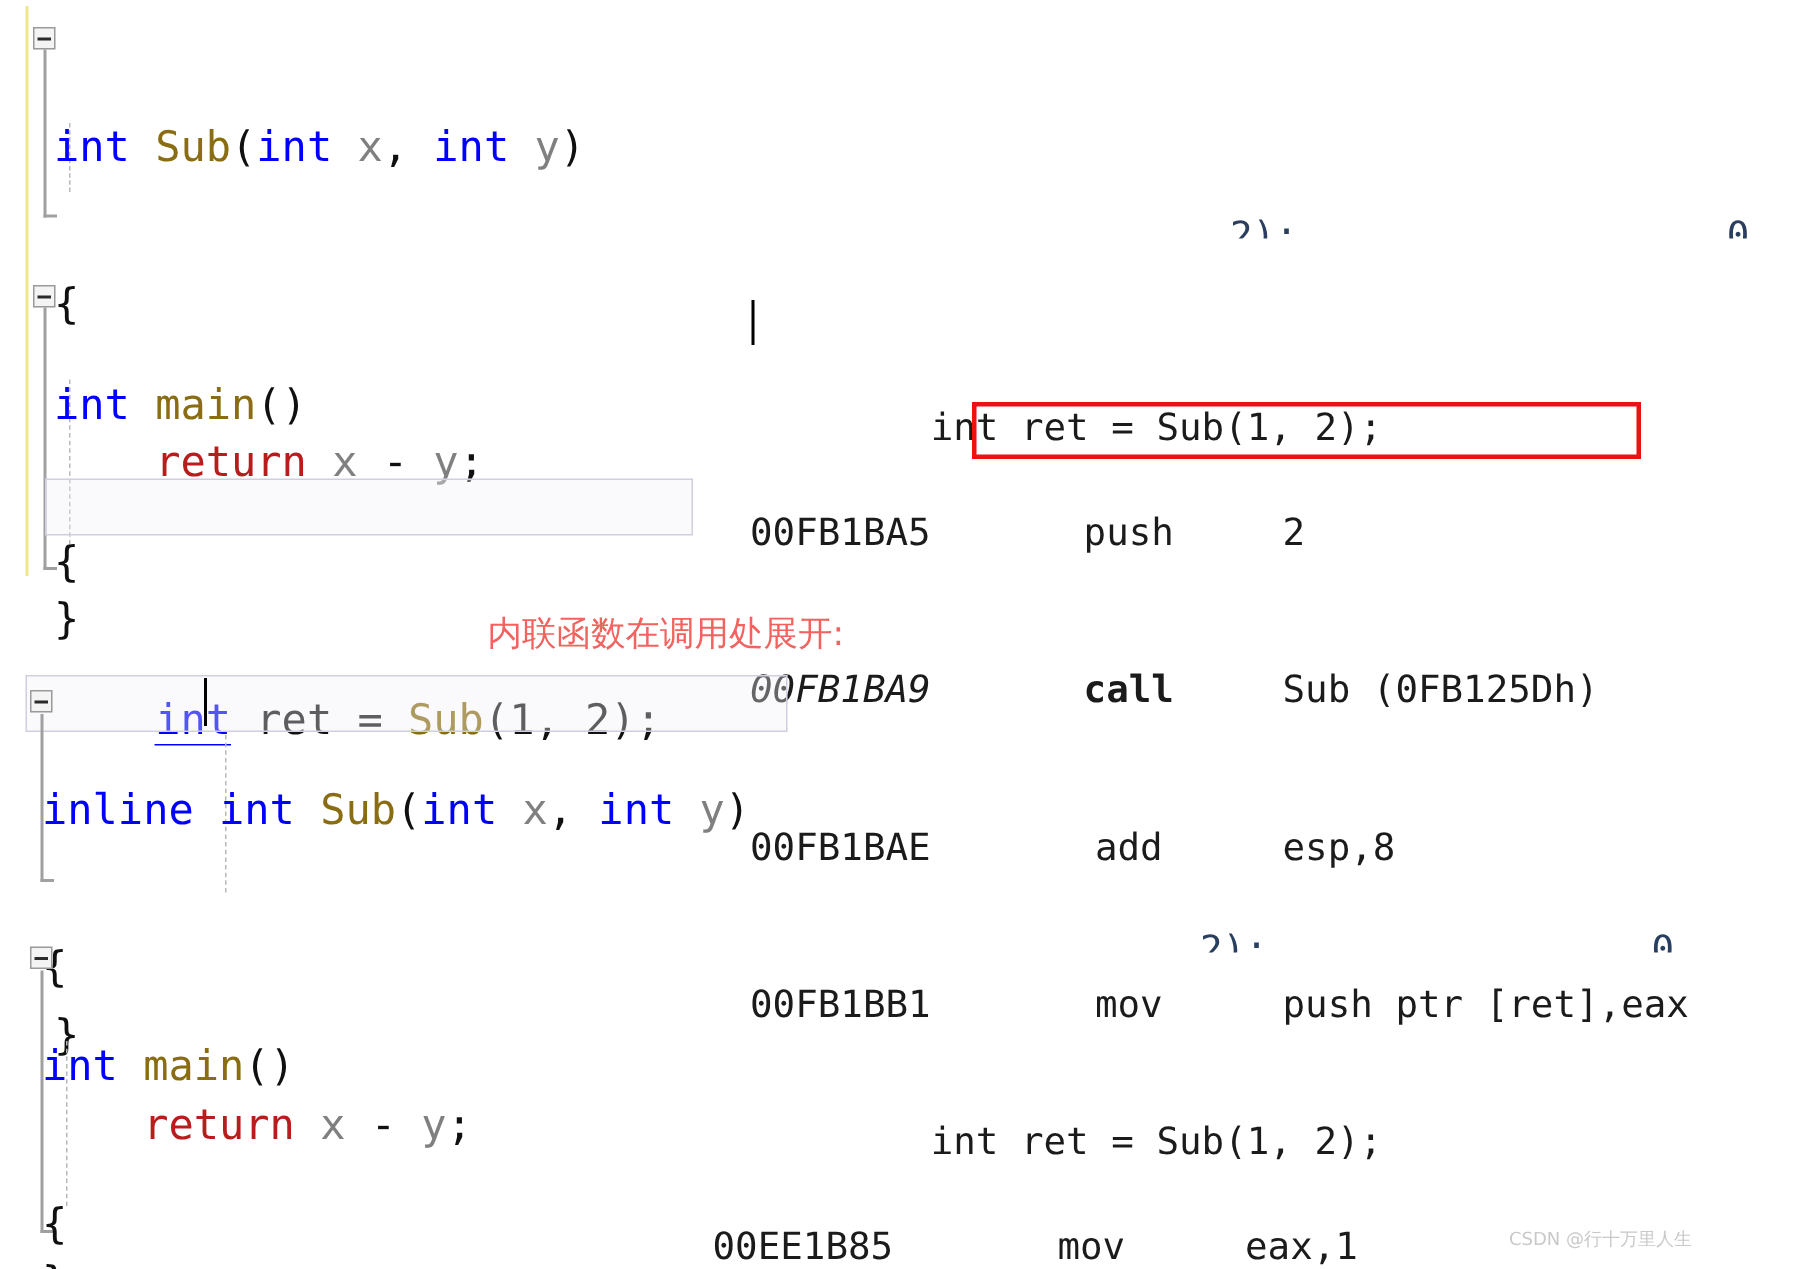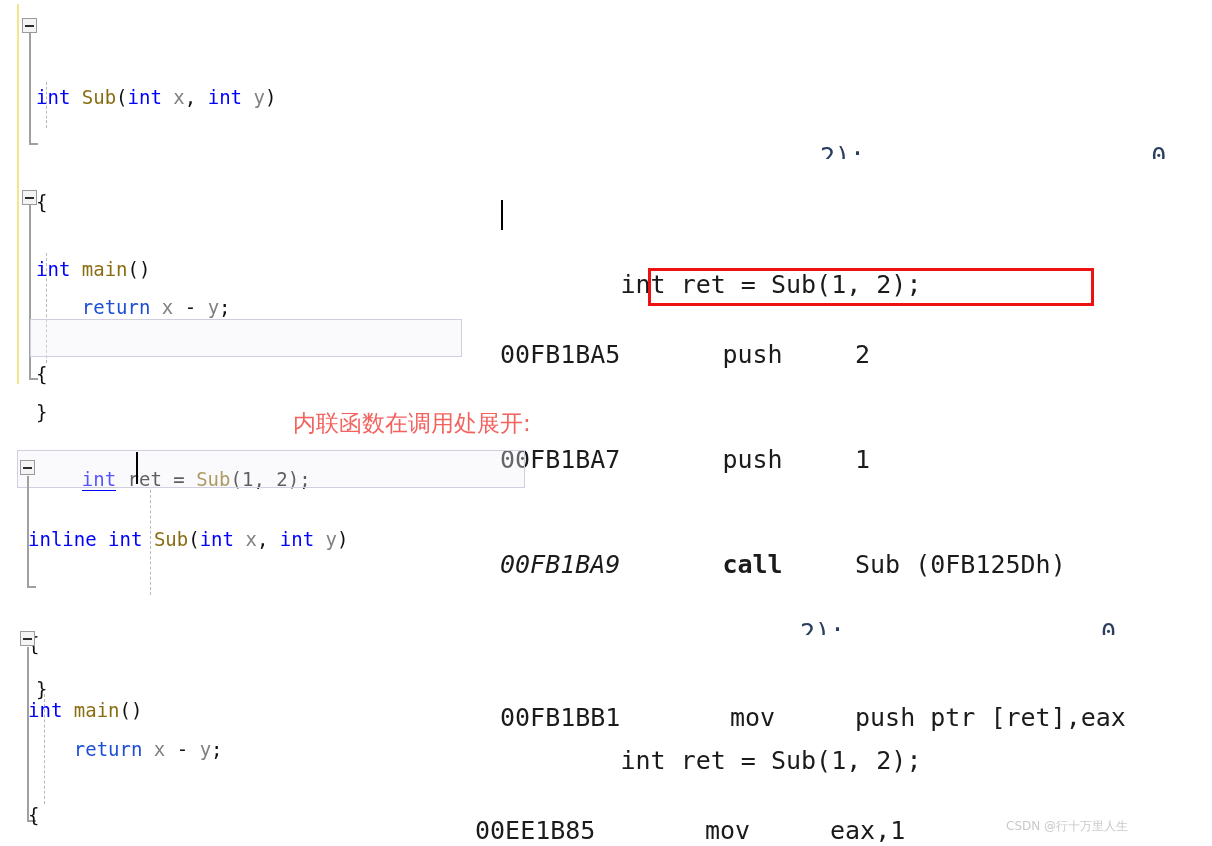--- a/index.html
+++ b/index.html
@@ -3,40 +3,40 @@
 <meta charset="utf-8">
 <style>
   html,body{margin:0;padding:0;background:#ffffff;}
   body{
     width:1212px;height:846px;position:relative;overflow:hidden;
     font-family:"DejaVu Sans Mono","Liberation Mono",monospace;
     -webkit-font-smoothing:antialiased;
   }
 
   
-  .code-block{position:absolute;font-size:19px;line-height:35px;white-space:pre;letter-spacing:0;}
+  .code-block{position:absolute;font-size:28px;line-height:35px;white-space:pre;letter-spacing:0;}
   .code-line{position:relative;height:35px;white-space:pre;}
 
   
   .change-bar{position:absolute;width:3px;background:#f0e68c;}
   .scope-line{position:absolute;width:2px;background:#a0a0a0;}
   .scope-foot{position:absolute;height:2px;width:9px;background:#a0a0a0;}
   .indent-guide{position:absolute;width:0;border-left:1px dashed #b8b8b8;}
   .fold-box{
     position:absolute;width:15px;height:15px;border:1px solid #9a9a9a;
     background:#f4f4f4;box-sizing:border-box;
   }
   .fold-box i{position:absolute;left:2px;top:6px;width:9px;height:2px;background:#2b2b2b;display:block;}
 
   
   .kw{color:#0000ff;}
   .kw-u{color:#0000ff;border-bottom:1px solid #0000ff;}
   .fn{color:#8a6d12;}
   .id{color:#808080;}
-  .ret{color:#1d4ed8;}
+  .ret{color:#b91c1c;}
   .pl{color:#101010;}
   .num{color:#101010;}
 
   
   .line-frame{position:absolute;border:1px solid #cfcfdf;background:rgba(240,240,248,0.35);box-sizing:border-box;}
   .caret{position:absolute;width:2px;background:#000000;}
 
   
   .disasm{position:absolute;font-size:25px;line-height:35px;white-space:pre;color:#1b1b1b;}
   .dis-row{position:relative;height:35px;white-space:pre;}
@@ -93,30 +93,30 @@
   <div class="code-line" id="t1l5"><span class="pl">}</span></div>
 </div>
 
 <div class="stub" style="left:820px;top:142px;width:360px;height:17px;">2);                   0</div>
 
 <div class="disasm" style="left:500px;top:162px;">
   <div class="dis-row">
     <span class="dis-src">    int ret = Sub(1, 2);</span>
   </div>
   <div class="dis-row" id="d0r0"><span class="dis-addr" style="width: 150px;">00FB1BA5</span><span class="dis-op" style="width: 205px;">push</span><span class="dis-args">2</span></div>
-  <div class="dis-row" id="d0r1"><span class="dis-addr" style="width: 150px;">00FB1BA7</span><span class="dis-op" style="width: 205px;">push</span><span class="dis-args">1</span></div>
   <div class="dis-row" id="d0r2"><span class="dis-addr" style="width: 150px; font-style: italic;">00FB1BA9</span><span class="dis-op" style="width: 205px; font-weight: bold;">call</span><span class="dis-args">Sub (0FB125Dh)</span></div>
-  <div class="dis-row" id="d0r4"><span class="dis-addr" style="width: 150px; margin-top: 48px;">00FB1BB1</span><span class="dis-op" style="width: 205px;">mov</span><span class="dis-args">push ptr [ret],eax</span></div>
+  <div class="dis-row" id="d0r3"><span class="dis-addr" style="width: 150px;">00FB1BAE</span><span class="dis-op" style="width: 205px;">add</span><span class="dis-args">esp,8</span></div>
+  <div class="dis-row" id="d0r4"><span class="dis-addr" style="width: 150px;">00FB1BB1</span><span class="dis-op" style="width: 205px;">mov</span><span class="dis-args">push ptr [ret],eax</span></div>
 </div>
 
 <div class="caret" style="left:501px;top:200px;height:30px;"></div>
 
 <div class="red-box" style="left:648px;top:268px;width:446px;height:38px;"></div>
 
-<div class="note-cn" style="left:293px;top:409px;">内联函数在调用处展开:</div>
+<div class="note-cn" style="left:325px;top:409px;">内联函数在调用处展开:</div>
 
 <div class="change-bar" style="left:17px;top:452px;width:2px;height:0px;"></div>
 
 <div class="line-frame" style="left:17px;top:450px;width:508px;height:38px;"></div>
 
 <div class="fold-box" style="left:20px;top:460px;">
     <i></i>
   </div>
 <div class="scope-line" style="left:27px;top:476px;height:112px;"></div>
 <div class="scope-foot" style="left:27px;top:586px;"></div>

